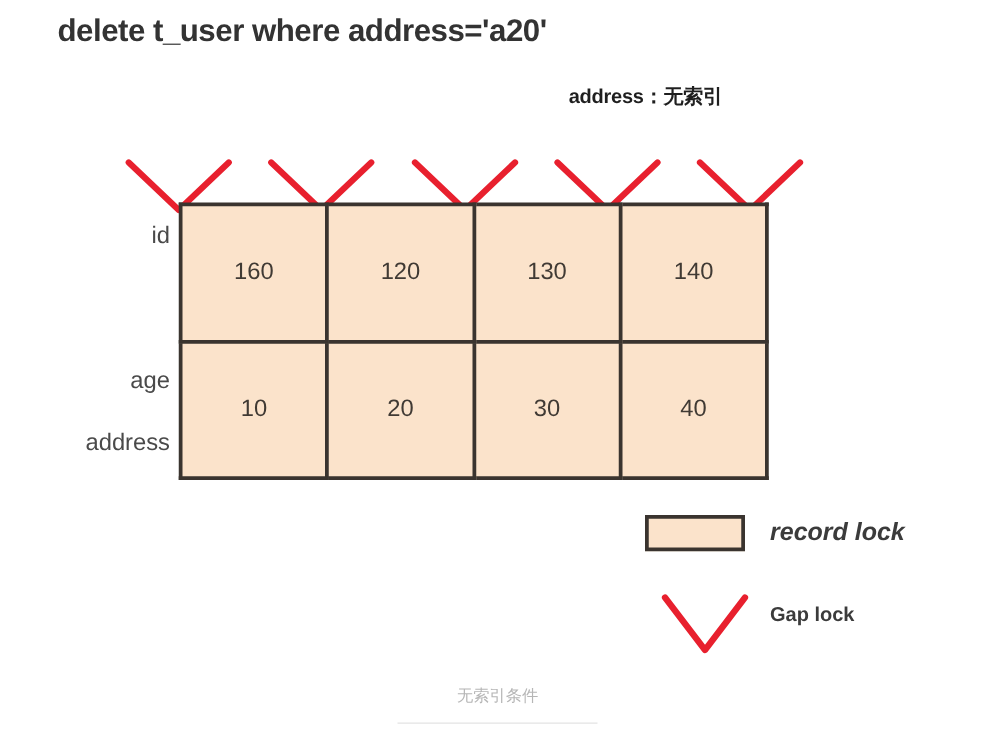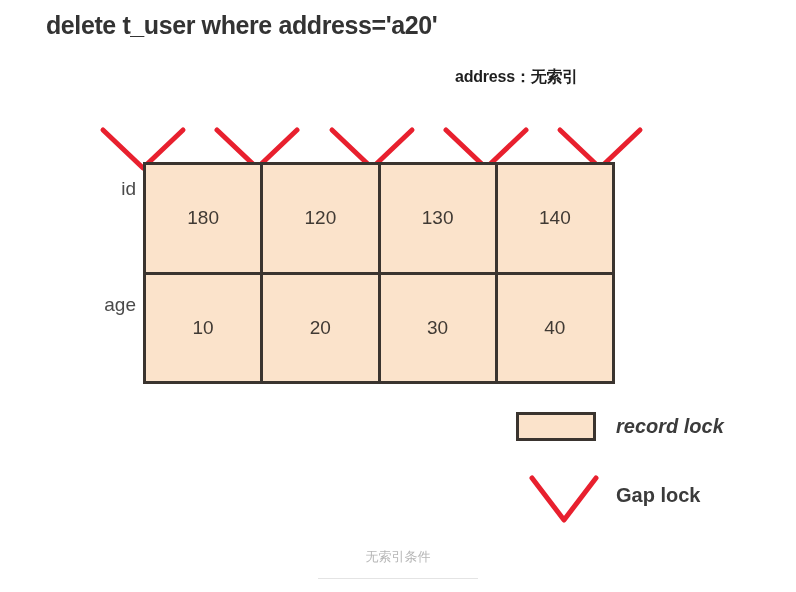--- a/index.html
+++ b/index.html
@@ -112,21 +112,21 @@
     font-size: 20px;
     font-weight: bold;
     color: #3b3b3b;
     white-space: nowrap;
     font-style: italic;
   }
   #legend-gap-label {
     position: absolute;
     left: 616px;
     top: 484px;
-    font-size: 20px;
+    font-size: 16px;
     font-weight: bold;
     color: #3b3b3b;
     white-space: nowrap;
   }
 
   
   #watermark {
     position: absolute;
     left: 0;
     top: 548px;
@@ -158,27 +158,28 @@
       <path d="M217 130 L257 168 L297 130"></path>
       <path d="M332 130 L372 168 L412 130"></path>
       <path d="M446 130 L486 168 L526 130"></path>
       <path d="M560 130 L600 168 L640 130"></path>
     </g>
 </svg>
 
 <div id="labels">
     <div class="row-label" style="top: 15.75px; position: absolute;">id</div>
     <div class="row-label" style="top: 132px; position: absolute;">age</div>
+    <div class="row-label" style="top: 182.25px; position: absolute;">address</div>
   </div>
 
 <div id="table-wrap">
   <table class="grid">
     <tbody id="grid-body">
         <tr>
-          <td>180</td>
+          <td>160</td>
           <td>120</td>
           <td>130</td>
           <td>140</td>
         </tr>
         <tr>
           <td>10</td>
           <td>20</td>
           <td>30</td>
           <td>40</td>
         </tr>

